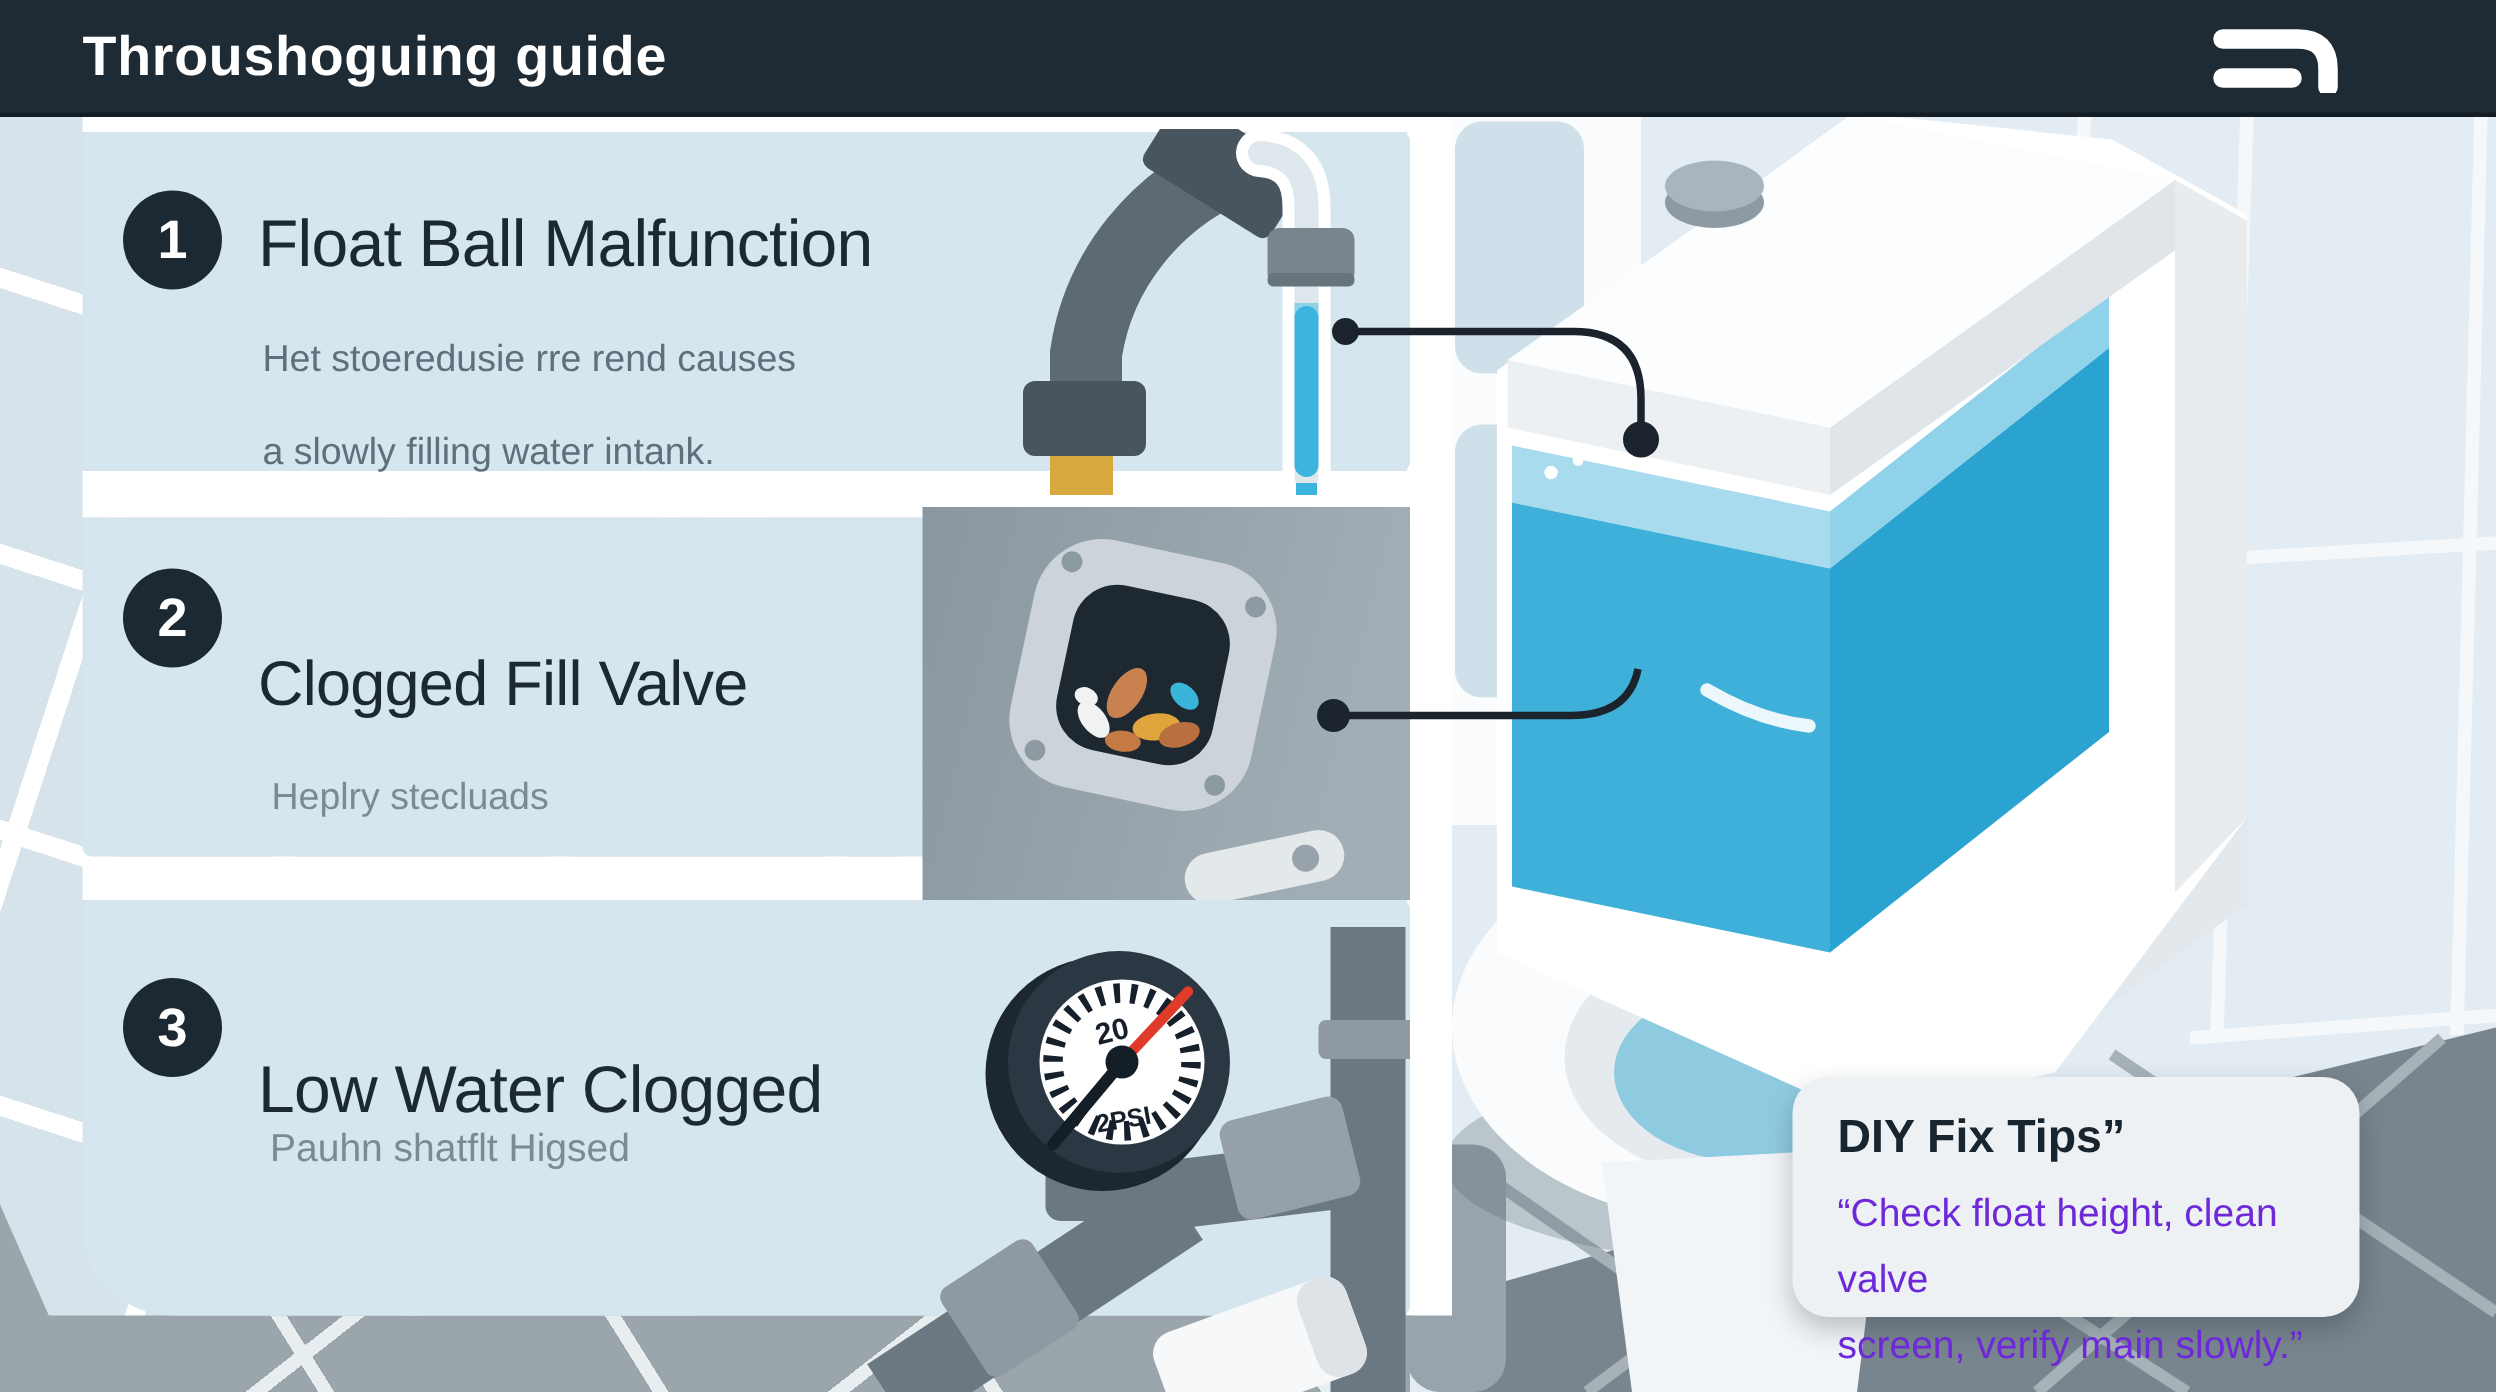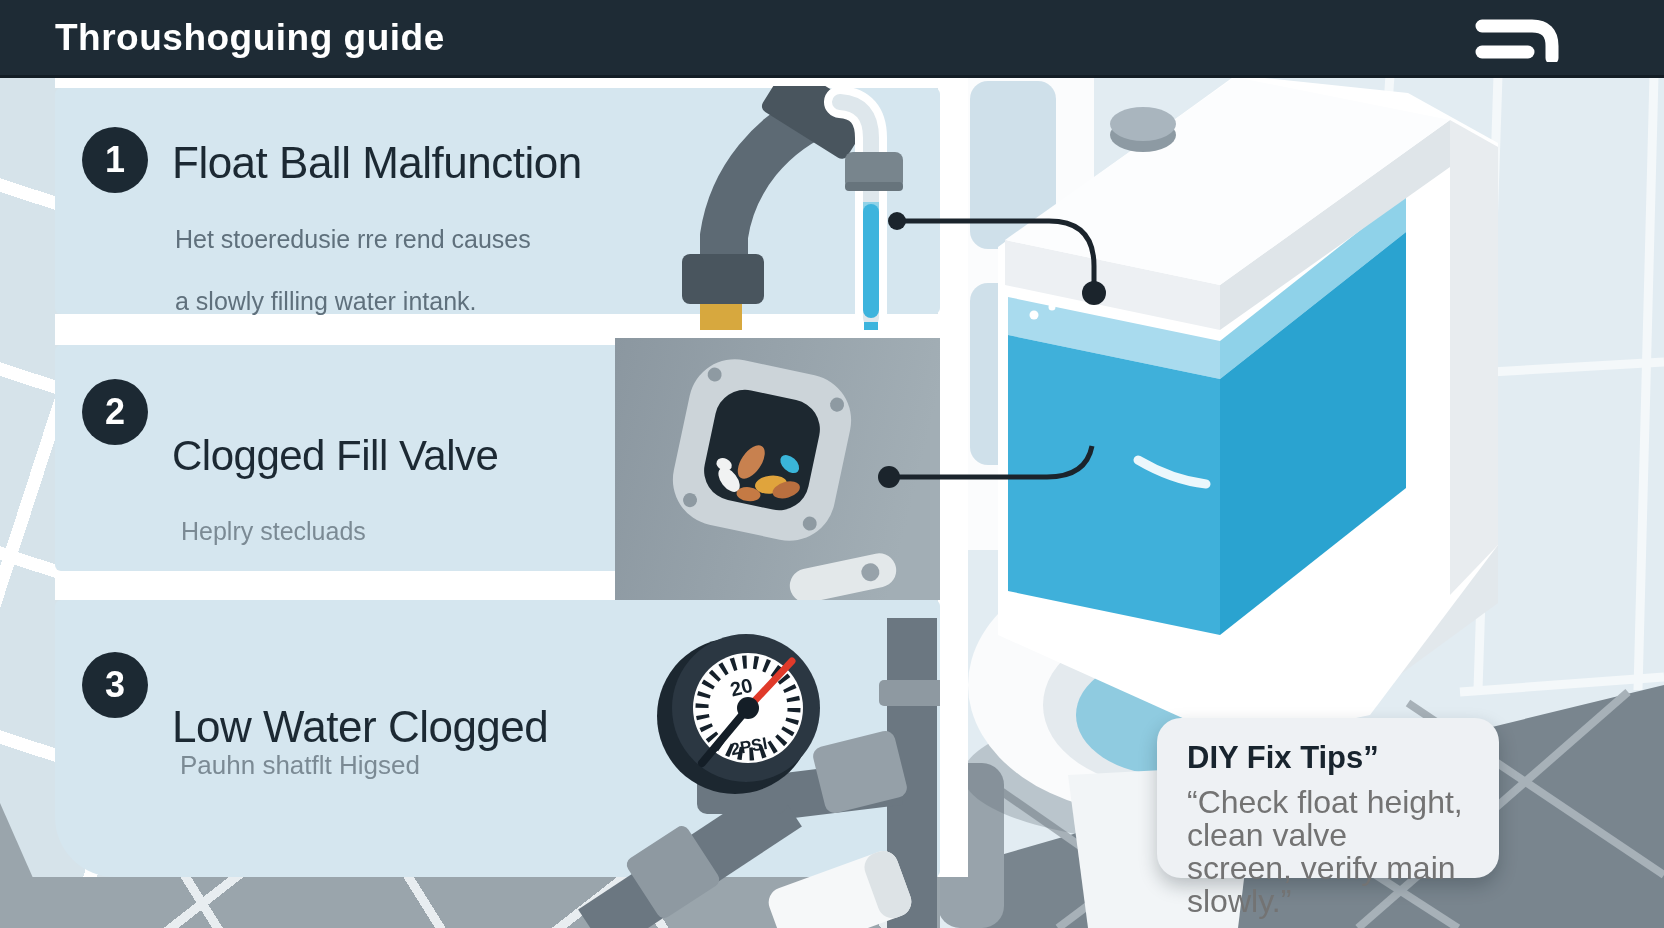--- a/index.html
+++ b/index.html
@@ -31,25 +31,25 @@
     color:#fff;font-size:36px;font-weight:700;display:flex;align-items:center;justify-content:center;
     z-index:12;
   }
   .stitle{position:absolute;color:#1c2933;font-weight:400;letter-spacing:-.5px;z-index:12;white-space:nowrap;}
   .sdesc{position:absolute;color:#5f707c;font-size:25px;line-height:31px;z-index:12;white-space:pre-line;}
   .sdesc.light{color:#7b8a94;}
   .illus{z-index:10;}
   .callouts{z-index:30;pointer-events:none;}
   
   .tips{
-    left:1157px;top:718px;width:342px;height:160px;background:#eef1f4;border-radius:24px;
+    left:1195px;top:718px;width:378px;height:160px;background:#eef1f4;border-radius:24px;
     box-shadow:0 8px 18px rgba(20,30,40,.25);z-index:35;padding:22px 0 0 30px;box-sizing:border-box;
   }
   .tips .ttitle{font-size:31px;font-weight:700;color:#18242e;}
-  .tips .tline{font-size:32px;line-height:33px;color:#737373;}
+  .tips .tline{font-size:26px;line-height:44px;color:#6d28d9;}
   .scene{z-index:4;}
   .floorL{
     left:0;top:877px;width:940px;height:51px;background:#9aa5ac;z-index:6;
     background-image:
       repeating-linear-gradient(58deg, rgba(232,237,240,0) 0 180px, #e8edf0 180px 189px),
       repeating-linear-gradient(-38deg, rgba(232,237,240,0) 0 230px, #e8edf0 230px 239px);
   }
   .floorWedge{
     left:0;top:786px;width:55px;height:142px;background:#9aa5ac;z-index:5;
     clip-path:polygon(0 12%,100% 100%,0 100%);

